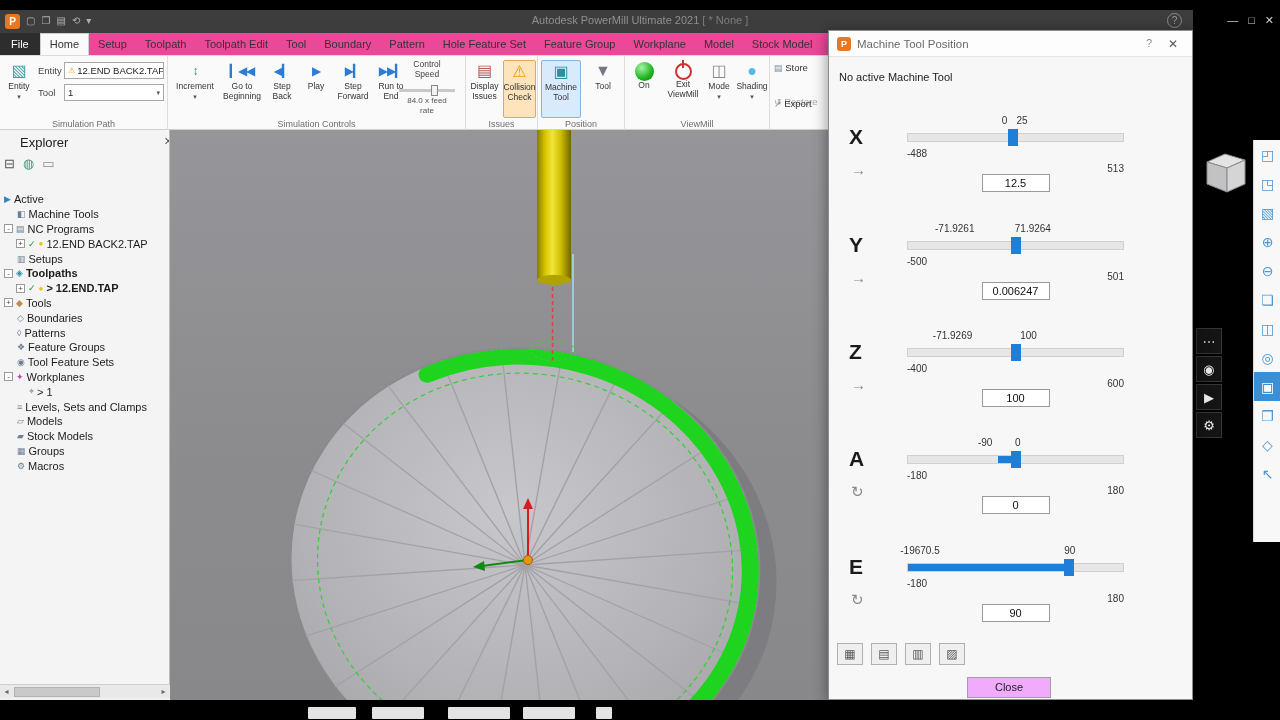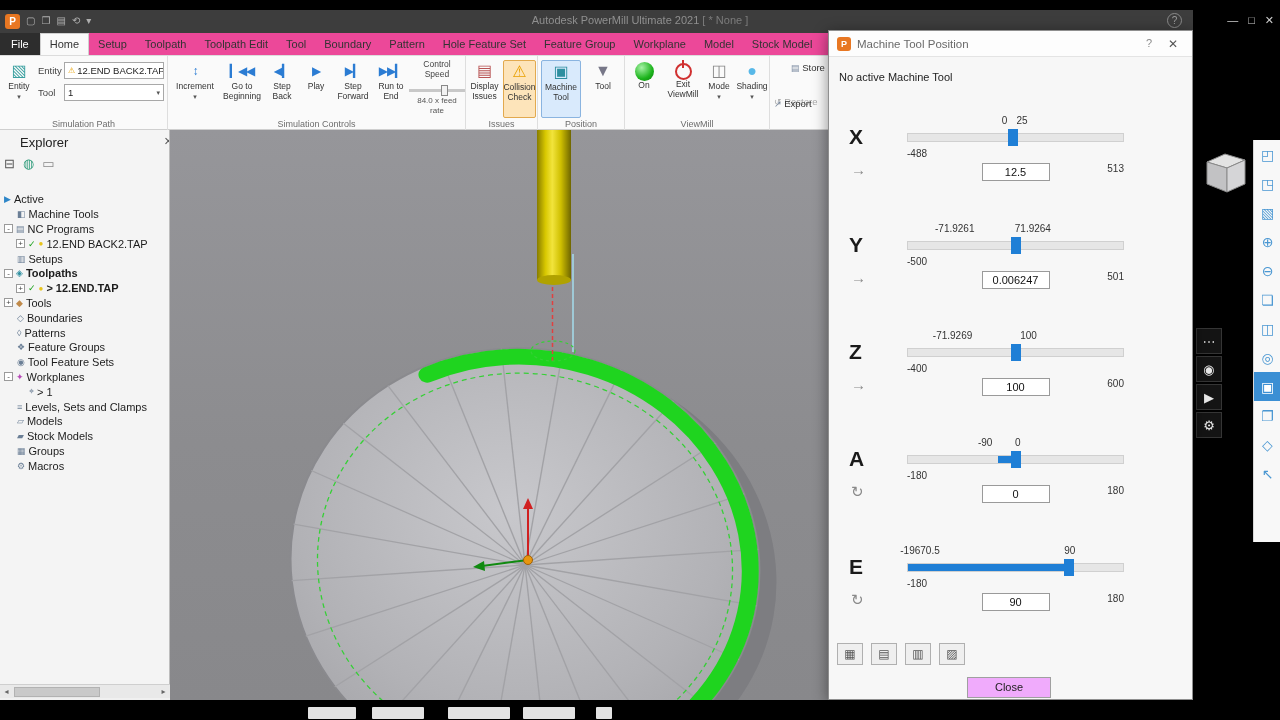--- a/index.html
+++ b/index.html
@@ -96,21 +96,21 @@
   .axis{position:absolute;left:0;width:100%;height:100px;}
   .axletter{position:absolute;left:20px;top:8px;font-size:21px;font-weight:bold;color:#1a1a1a;}
   .axmotion{position:absolute;left:22px;top:44px;font-size:15px;color:#8a8a8a;}
   .sliderzone{position:absolute;left:78px;top:0;width:217px;height:100px;}
   .toplab{position:absolute;top:-2px;transform:translateX(-50%);font-size:10px;color:#333;white-space:nowrap;}
   .track{position:absolute;left:0;right:0;top:16px;height:9px;background:#e6e6e6;border:1px solid #d0d0d0;}
   .tfill{position:absolute;left:0;top:0;bottom:0;background:#1f7fd6;}
   .thandle{position:absolute;top:-5px;width:10px;height:17px;background:#1f7fd6;border:1px solid #15science5a9e;transform:translateX(-50%);}
   .minlab{position:absolute;left:0;top:31px;font-size:10px;color:#333;}
   .maxlab{position:absolute;right:0;top:46px;font-size:10px;color:#333;}
-  .axval{position:absolute;left:50%;transform:translateX(-50%);top:46px;width:68px;height:18px;border:1px solid #9a9a9a;
+  .axval{position:absolute;left:50%;transform:translateX(-50%);top:57px;width:68px;height:18px;border:1px solid #9a9a9a;
          font-size:11px;text-align:center;background:#fff;color:#111;}
   .dlg-footicons{position:absolute;left:8px;top:612px;display:flex;gap:8px;}
   .dfbtn{width:26px;height:22px;border:1px solid #b0b0b0;background:#efefef;font-size:12px;color:#555;
          display:flex;align-items:center;justify-content:center;}
   .closebtn{position:absolute;left:138px;top:646px;width:84px;height:21px;background:#f0abfc;border:1px solid #a0a0a0;
             font-size:11px;color:#222;text-align:center;line-height:19px;}
 
   
   .topband{position:absolute;left:0;top:0;width:1280px;height:10px;background:#000;}
   .botband{position:absolute;left:0;top:700px;width:1280px;height:20px;background:#000;}
@@ -196,21 +196,21 @@
         <span>Play</span>
       </div>
       <div class="rbtn" style="left:166px;width:38px;">
         <span class="micon">▶▎</span>
         <span>Step Forward</span>
       </div>
       <div class="rbtn" style="left:206px;width:34px;">
         <span class="micon">▶▶▎</span>
         <span>Run to End</span>
       </div>
-      <div class="rbtn" style="left:242px;width:54px;justify-content:space-between;">
+      <div class="rbtn" style="left:232px;width:54px;justify-content:space-between;">
         <span style="font-size:8.5px;color:#444;">Control Speed</span>
         <span class="minislider">
             <i></i>
           </span>
         <span style="font-size:8px;color:#555;">84.0 x feed rate</span>
       </div>
       <div class="glabel">Simulation Controls</div>
     </div>
 
     <div class="rgroup" style="left:466px;width:72px;">
@@ -255,21 +255,21 @@
       </div>
       <div class="rbtn" style="left:111px;width:32px;">
         <span class="bicon" style="color:#58b8e8;">●</span>
         <span>Shading</span>
         <span style="font-size:7px;color:#555;">▾</span>
       </div>
       <div class="glabel">ViewMill</div>
     </div>
 
     <div class="rgroup" style="left:770px;width:58px;border-right:none;">
-      <div style="position:absolute;left:21px;top:6px;font-size:9.5px;color:#333;">
+      <div style="position:absolute;left:4px;top:6px;font-size:9.5px;color:#333;">
         <span style="color:#7a8aa0;font-size:9px;">▤</span>
         <span>Store</span>
       </div>
       <div style="position:absolute;left:4px;top:40px;font-size:9.5px;color:#a8a8a8;">
         <span style="font-size:9px;">↺</span>
         <span>Restore</span>
       </div>
       <div style="position:absolute;left:4px;top:42px;font-size:9.5px;color:#333;">
         <span style="color:#7a8aa0;font-size:9px;">↗</span>
         <span>Export</span>

